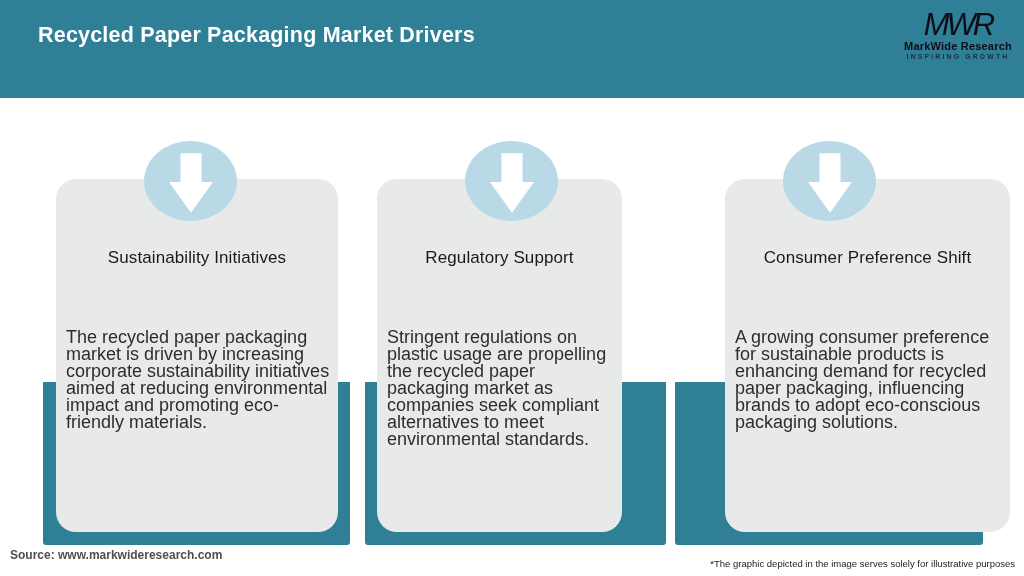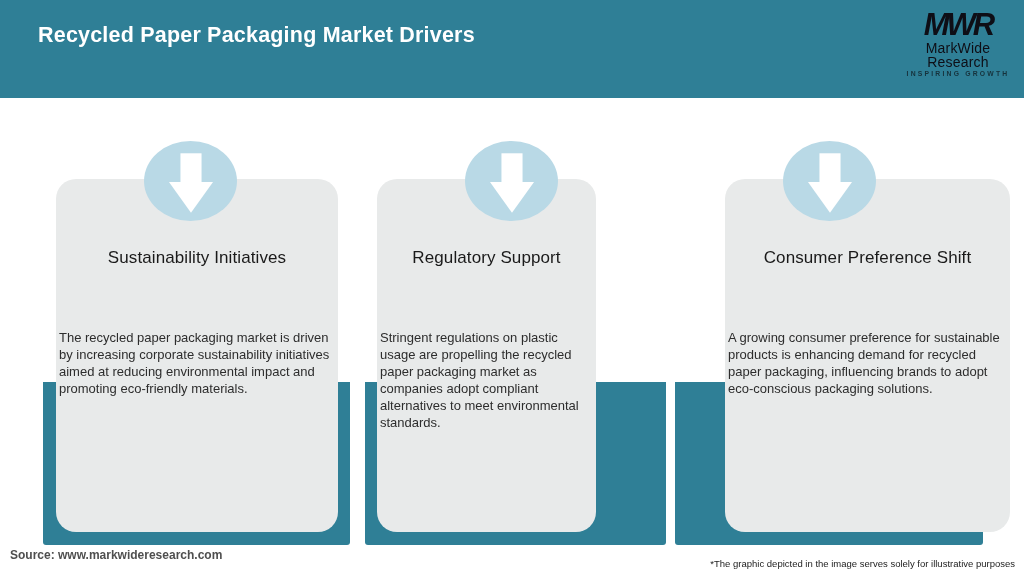--- a/index.html
+++ b/index.html
@@ -3,37 +3,37 @@
 <meta charset="utf-8">
 <style>
   * { margin:0; padding:0; box-sizing:border-box; }
   html,body { width:1024px; height:576px; background:#ffffff; font-family:"Liberation Sans", sans-serif; }
   .canvas { position:relative; width:1024px; height:576px; background:#ffffff; overflow:hidden; }
 
   
   .header-bar { position:absolute; top:0; left:0; width:1024px; height:98px; background:var(--teal); }
   .page-title { position:absolute; left:38px; top:23px; color:var(--title-white); font-size:21.5px; font-weight:bold; letter-spacing:0.2px; }
   .logo { position:absolute; top:9px; right:12px; width:108px; text-align:center; color:var(--logo-dark); line-height:1; }
-  .logo-acronym { font-size:31px; font-weight:bold; font-style:italic; letter-spacing:-3px; line-height:31px; }
-  .logo-name { font-size:14px; font-weight:normal; letter-spacing:0.2px; margin-top:1px; }
+  .logo-acronym { font-size:31px; font-weight:normal; font-style:italic; letter-spacing:-3px; line-height:31px; }
+  .logo-name { font-size:11px; font-weight:bold; letter-spacing:0.2px; margin-top:1px; }
   .logo-tagline { font-size:6.8px; font-weight:bold; letter-spacing:2.2px; margin-top:2px; color:#16323c; }
 
   
   .backing { position:absolute; top:382px; height:163px; background:var(--teal-backing); border-radius:0 0 3px 3px; }
   .backing-0 { left:43px;  width:307px; }
   .backing-1 { left:365px; width:301px; }
   .backing-2 { left:675px; width:308px; }
 
   
   .card { position:absolute; top:179px; height:353px; background:var(--card-gray); border-radius:20px; }
   .card-0 { left:56px;  width:282px; }
-  .card-1 { left:377px; width:219px; }
+  .card-1 { left:377px; width:245px; }
   .card-2 { left:687px; width:285px;margin-left:38px; }
   .card h2 { position:absolute; top:69px; left:0; right:0; text-align:center; font-size:17px; font-weight:normal; color:var(--heading-dark); letter-spacing:0.1px; }
-  .card p  { position:absolute; top:150px; left:3px; right:8px; font-size:13px; line-height:17px; color:var(--body-text); }
+  .card p  { position:absolute; top:150px; left:10px; right:8px; font-size:18px; line-height:17px; color:var(--body-text); }
 
   
   .arrow-badge { position:absolute; top:141px; width:93px; height:80px; background:var(--circle-blue); border-radius:50%; display:flex; align-items:center; justify-content:center; }
   .badge-0 { left:144px; }
   .badge-1 { left:465px; }
   .badge-2 { left:783px; }
   .arrow-svg { width:46px; height:60px; margin-top:3px; display:block; }
 
   
   .source-text { position:absolute; top:548px; left:10px; width:1012px; text-align:left; font-size:12px; font-weight:bold; color:var(--source-text); }
@@ -57,21 +57,21 @@
   <div class="backing backing-1"></div>
   <div class="backing backing-2"></div>
 
   <section class="card card-0">
     <h2>Sustainability Initiatives</h2>
     <p>The recycled paper packaging market is driven by increasing corporate sustainability initiatives aimed at reducing environmental impact and promoting eco-friendly materials.</p>
   </section>
 
   <section class="card card-1">
     <h2>Regulatory Support</h2>
-    <p>Stringent regulations on plastic usage are propelling the recycled paper packaging market as companies adopt compliant alternatives to meet environmental standards.</p>
+    <p>Stringent regulations on plastic usage are propelling the recycled paper packaging market as companies seek compliant alternatives to meet environmental standards.</p>
   </section>
 
   <section class="card card-2">
     <h2>Consumer Preference Shift</h2>
     <p>A growing consumer preference for sustainable products is enhancing demand for recycled paper packaging, influencing brands to adopt eco-conscious packaging solutions.</p>
   </section>
 
   <div class="arrow-badge badge-0">
     <svg class="arrow-svg" viewBox="0 0 48 62" xmlns="http://www.w3.org/2000/svg">
       <rect x="13" y="0" width="22" height="31" fill="#FFFFFF"></rect>

